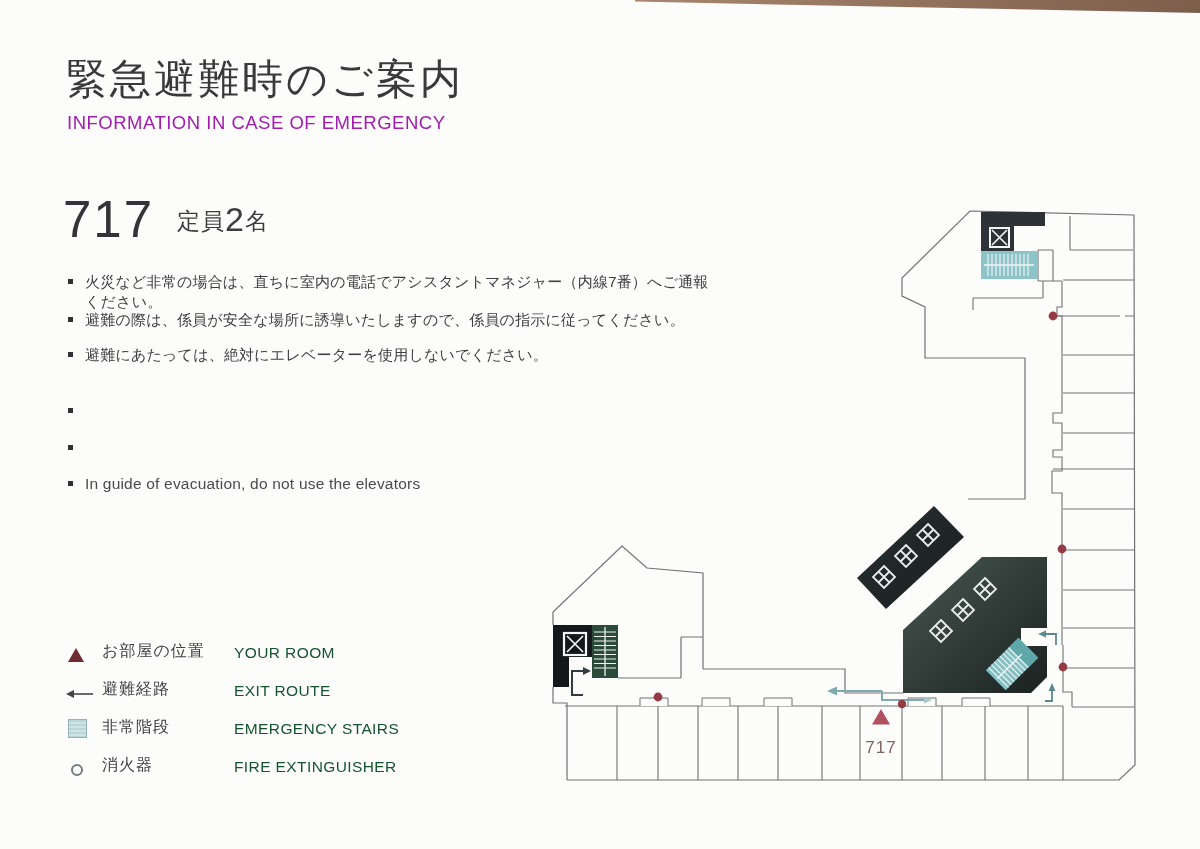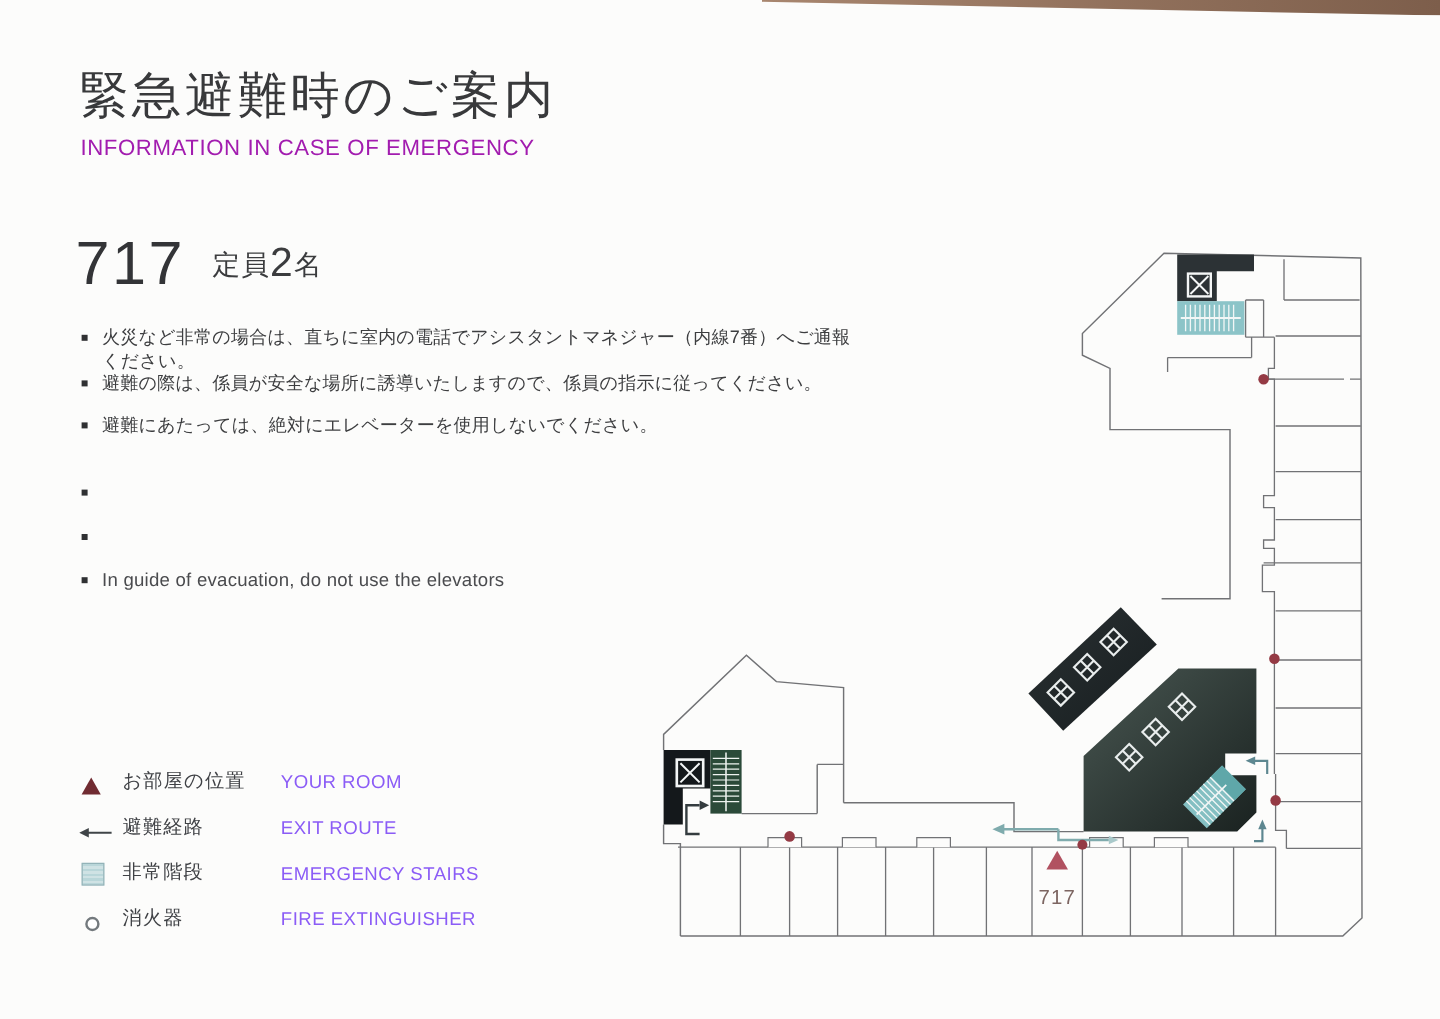--- a/index.html
+++ b/index.html
@@ -19,21 +19,21 @@
   .capacity .num{font-size:34px;font-weight:500;position:relative;top:2px;}
   
   .note{left:66px;display:flex;align-items:flex-start;width:650px;}
   .bu{flex:0 0 auto;width:5px;height:5px;background:#2f3032;margin:7px 12px 0 2px;}
   .note .txt{font-size:15px;line-height:20px;color:#3d3e40;letter-spacing:.2px;}
   .note.en .txt{font-size:15.5px;color:#4a4b4e;}
   
   .lgrow{left:66px;height:26px;display:flex;align-items:flex-end;}
   .lg-ic{width:36px;flex:0 0 36px;display:flex;align-items:center;}
   .lg-ja{width:132px;font-size:16px;color:#3f4145;letter-spacing:1px;}
-  .lg-en{font-size:15.5px;color:#8b5cf6;letter-spacing:.4px;}
+  .lg-en{font-size:15.5px;color:#14532d;letter-spacing:.4px;}
   .tri{width:0;height:0;border-left:8px solid transparent;border-right:8px solid transparent;
        border-bottom:14px solid #702b31;margin-left:2px;}
   .stairs-ic{width:17px;height:17px;background:#cfe2e4;border:1px solid #93b3b8;margin-left:2px;
        background-image:repeating-linear-gradient(to bottom,#b9d6d9 0 2px,transparent 2px 4px);}
   .ext-ic{width:8px;height:8px;border:2px solid #73797d;border-radius:50%;background:#fff;margin-left:5px;}
   
   .wood{right:0;top:0;width:565px;height:13px;
         background:linear-gradient(to right,#a8866f,#7d5e4b);
         -webkit-clip-path:polygon(0 0,100% 0,100% 100%,0 12%);
         clip-path:polygon(0 0,100% 0,100% 100%,0 12%);}

